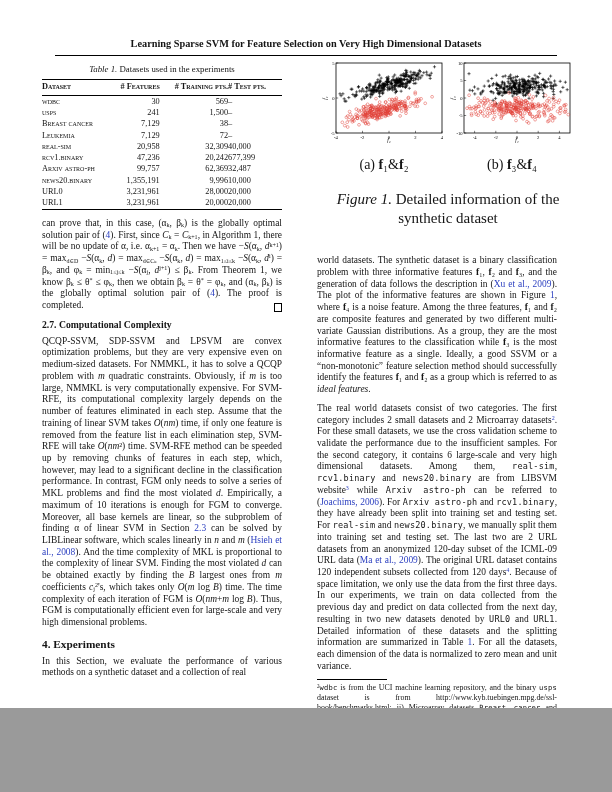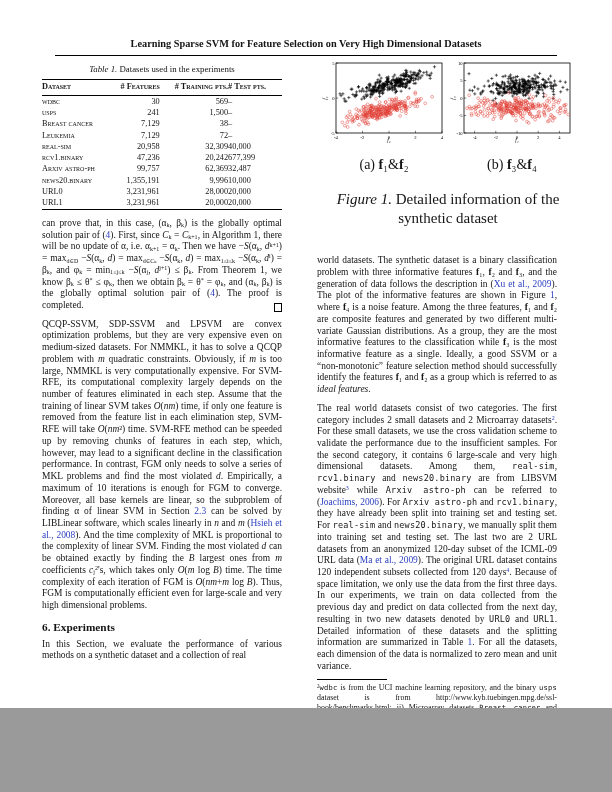--- a/index.html
+++ b/index.html
@@ -113,22 +113,23 @@
           </tr>
           <tr>
             <td class="c0">URL1</td>
             <td class="cn">3,231,961</td>
             <td class="cn">20,000</td>
             <td class="cl">20,000</td>
           </tr>
         </tbody>
       </table>
       <p class="">can prove that, in this case, (α<span class="sb">k</span>, β<span class="sb">k</span>) is the globally optimal solution pair of (<span class="lk">4</span>). First, since <span class="it">C</span><span class="sb">k</span> = <span class="it">C</span><span class="sb">k+1</span>, in Algorithm 1, there will be no update of α, i.e. α<span class="sb">k+1</span> = α<span class="sb">k</span>. Then we have −<span class="it">S</span>(α<span class="sb">k</span>, <span class="it">d</span><span class="sp">k+1</span>) = max<span class="sb">d∈D</span> −<span class="it">S</span>(α<span class="sb">k</span>, <span class="it">d</span>) = max<span class="sb">d∈Cₖ</span> −<span class="it">S</span>(α<span class="sb">k</span>, <span class="it">d</span>) = max<span class="sb">1≤i≤k</span> −<span class="it">S</span>(α<span class="sb">k</span>, <span class="it">d</span><span class="sp">i</span>) = β<span class="sb">k</span>, and φ<span class="sb">k</span> = min<span class="sb">1≤j≤k</span> −<span class="it">S</span>(α<span class="sb">j</span>, <span class="it">d</span><span class="sp">j+1</span>) ≤ β<span class="sb">k</span>. From Theorem 1, we know β<span class="sb">k</span> ≤ θ<span class="sp">*</span> ≤ φ<span class="sb">k</span>, then we obtain β<span class="sb">k</span> = θ<span class="sp">*</span> = φ<span class="sb">k</span>, and (α<span class="sb">k</span>, β<span class="sb">k</span>) is the globally optimal solution pair of (<span class="lk">4</span>). The proof is completed.<span class="qed"></span></p>
+      <div class="h2">2.7. Computational Complexity</div>
       <p class="">QCQP-SSVM, SDP-SSVM and LPSVM are convex optimization problems, but they are very expensive even on medium-sized datasets. For NMMKL, it has to solve a QCQP problem with <span class="it">m</span> quadratic constraints. Obviously, if <span class="it">m</span> is too large, NMMKL is very computationally expensive. For SVM-RFE, its computational complexity largely depends on the number of features eliminated in each step. Assume that the training of linear SVM takes <span class="it">O</span>(<span class="it">nm</span>) time, if only one feature is removed from the feature list in each elimination step, SVM-RFE will take <span class="it">O</span>(<span class="it">nm</span>²) time. SVM-RFE method can be speeded up by removing chunks of features in each step, which, however, may lead to a significant decline in the classification performance. In contrast, FGM only needs to solve a series of MKL problems and find the most violated <span class="it">d</span>. Empirically, a maximum of 10 iterations is enough for FGM to converge. Moreover, all base kernels are linear, so the subproblem of finding α of linear SVM in Section <span class="lk">2.3</span> can be solved by LIBLinear software, which scales linearly in <span class="it">n</span> and <span class="it">m</span> (<span class="lk">Hsieh et al., 2008</span>). And the time complexity of MKL is proportional to the complexity of linear SVM. Finding the most violated <span class="it">d</span> can be obtained exactly by finding the <span class="it">B</span> largest ones from <span class="it">m</span> coefficients <span class="it">c</span><span class="sb">j</span><span class="sp">2</span>'s, which takes only <span class="it">O</span>(<span class="it">m</span> log <span class="it">B</span>) time. The time complexity of each iteration of FGM is <span class="it">O</span>(<span class="it">nm</span>+<span class="it">m</span> log <span class="it">B</span>). Thus, FGM is computationally efficient even for large-scale and very high dimensional problems.</p>
-      <div class="h1">6. Experiments</div>
+      <div class="h1">4. Experiments</div>
       <p class="">In this Section, we evaluate the performance of various methods on a synthetic dataset and a collection of real</p>
     </div>
   <div class="col" id="right-col">
       <div class="figwrap"><div class="plotbox"><svg width="124" height="92">
             <rect x="14" y="3" width="106" height="70" fill="#ffffff" stroke="#000" stroke-width="0.8"></rect>
             <line x1="14" y1="73" x2="14" y2="70.8" stroke="#000" stroke-width="0.5"></line>
             <text x="14" y="79" text-anchor="middle" font-size="4.6">-4</text>
             <line x1="40.5" y1="73" x2="40.5" y2="70.8" stroke="#000" stroke-width="0.5"></line>
             <text x="40.5" y="79" text-anchor="middle" font-size="4.6">-2</text>
             <line x1="67" y1="73" x2="67" y2="70.8" stroke="#000" stroke-width="0.5"></line>

